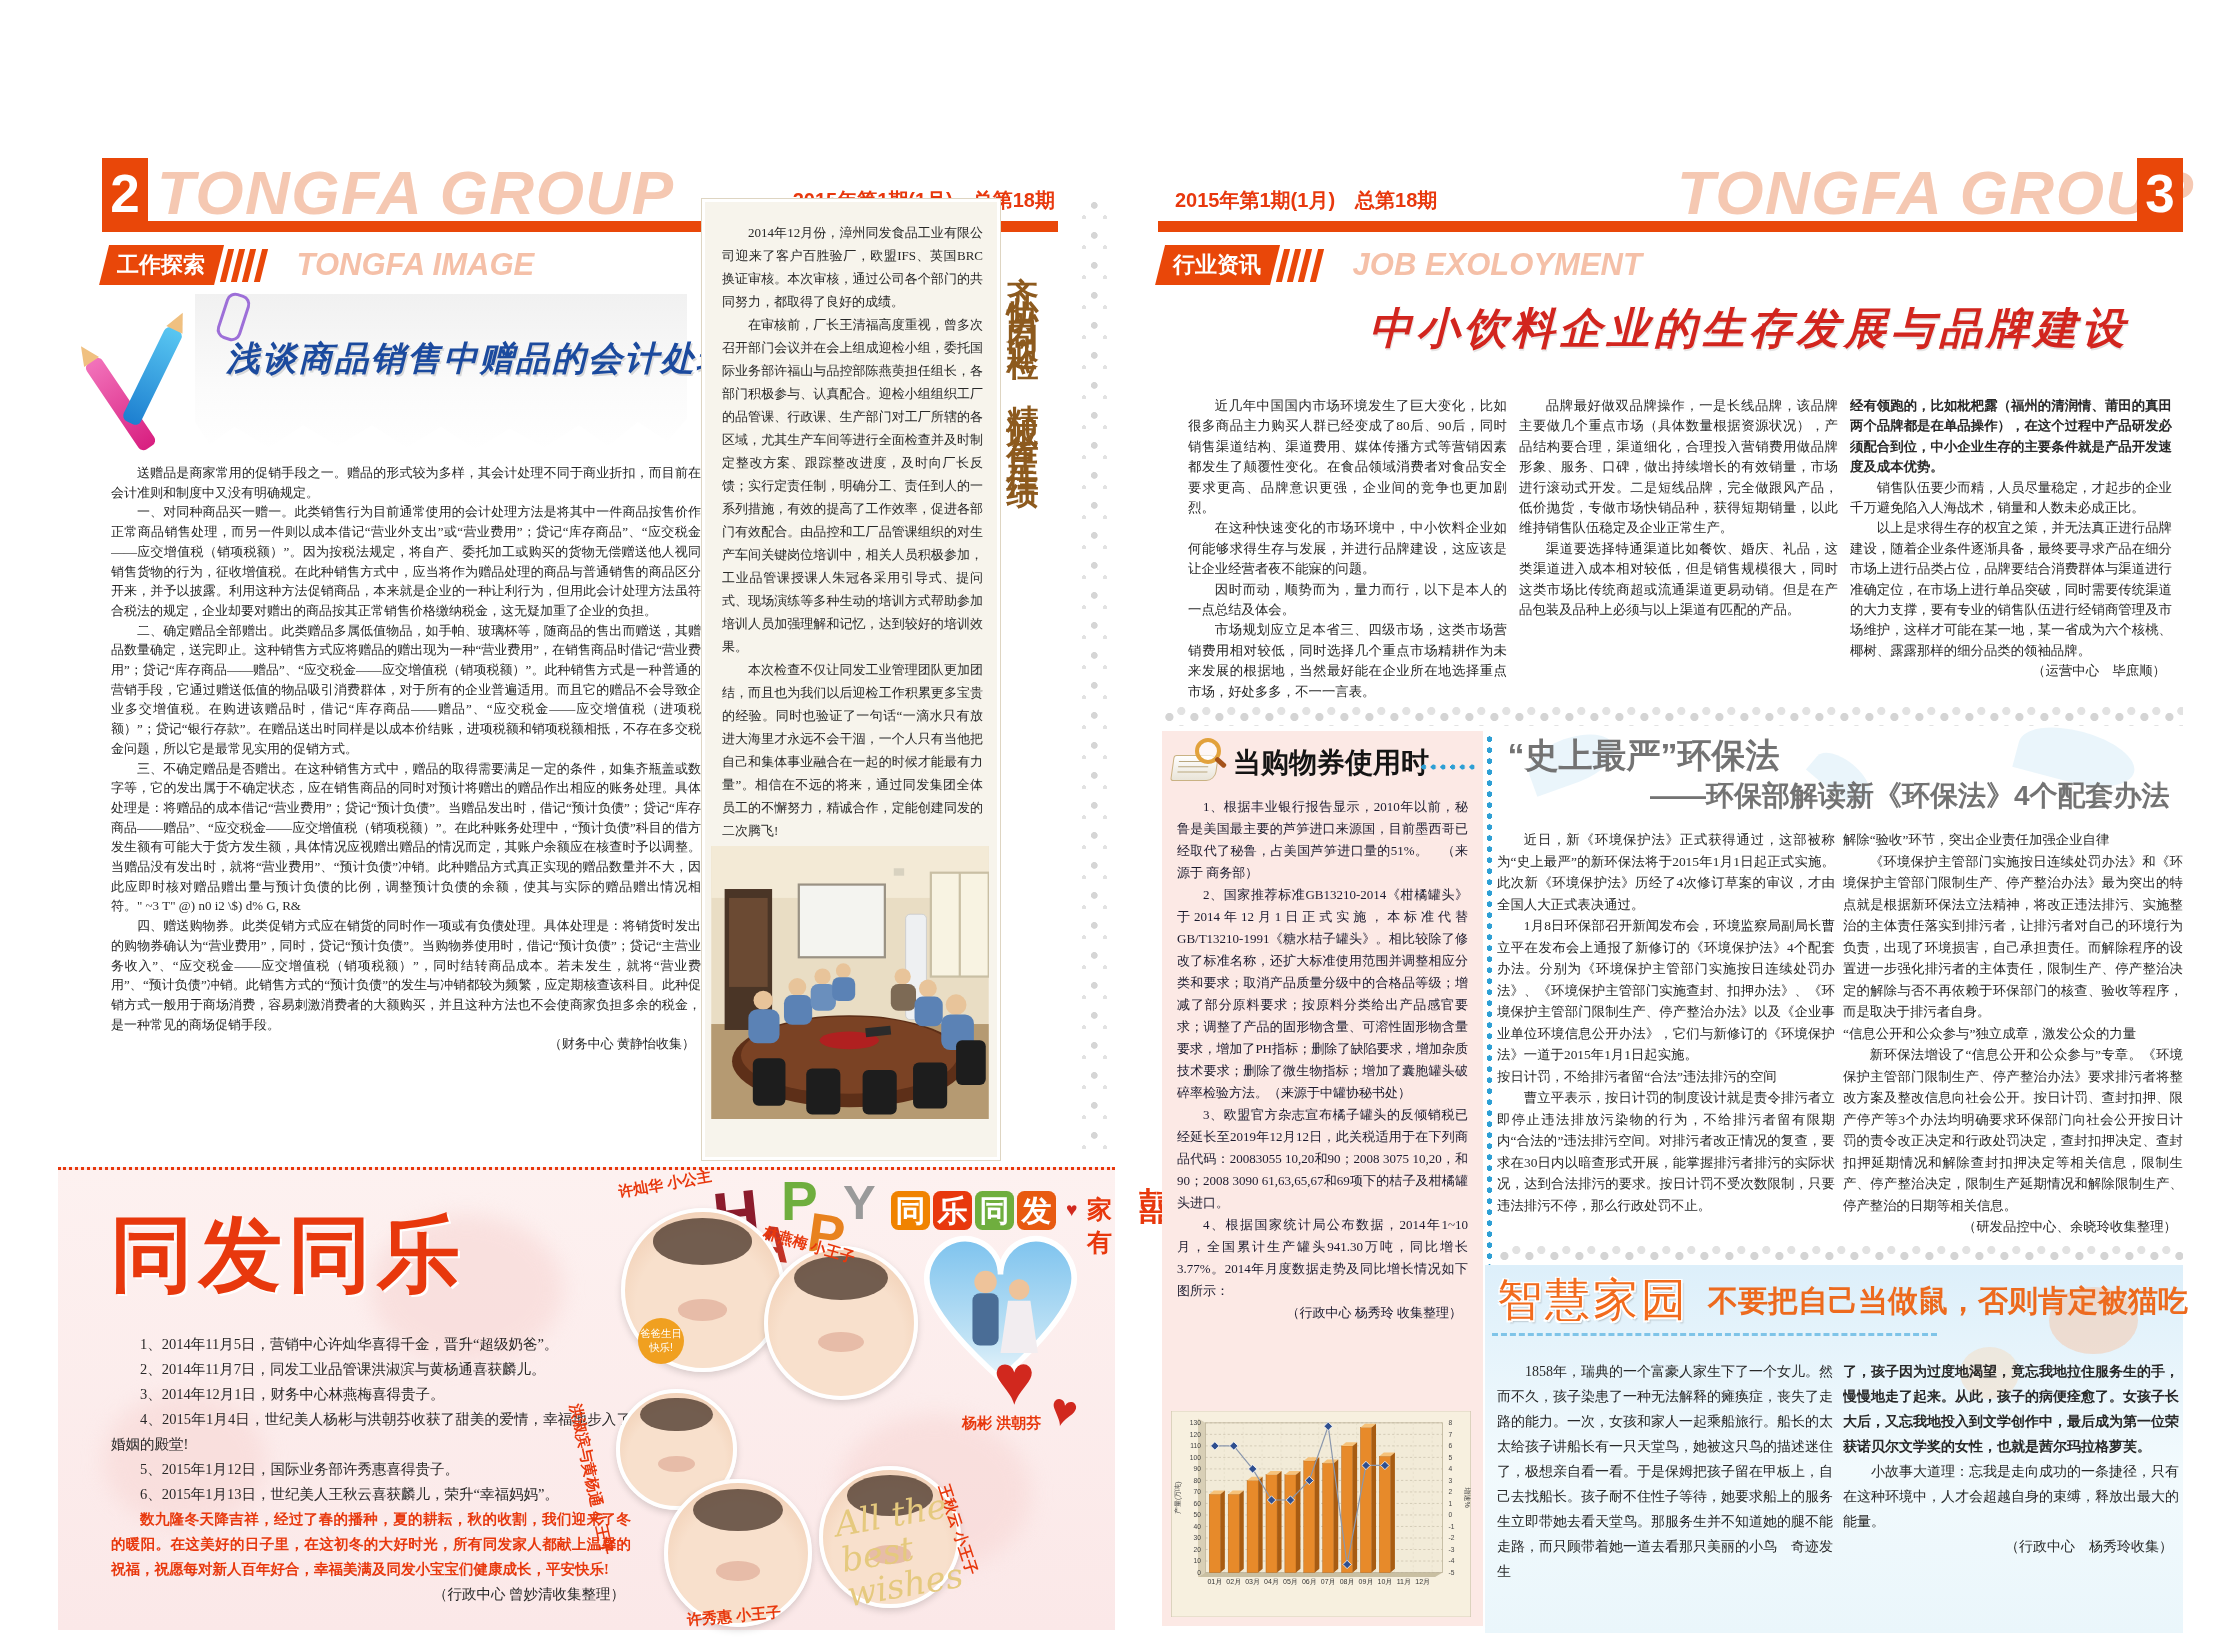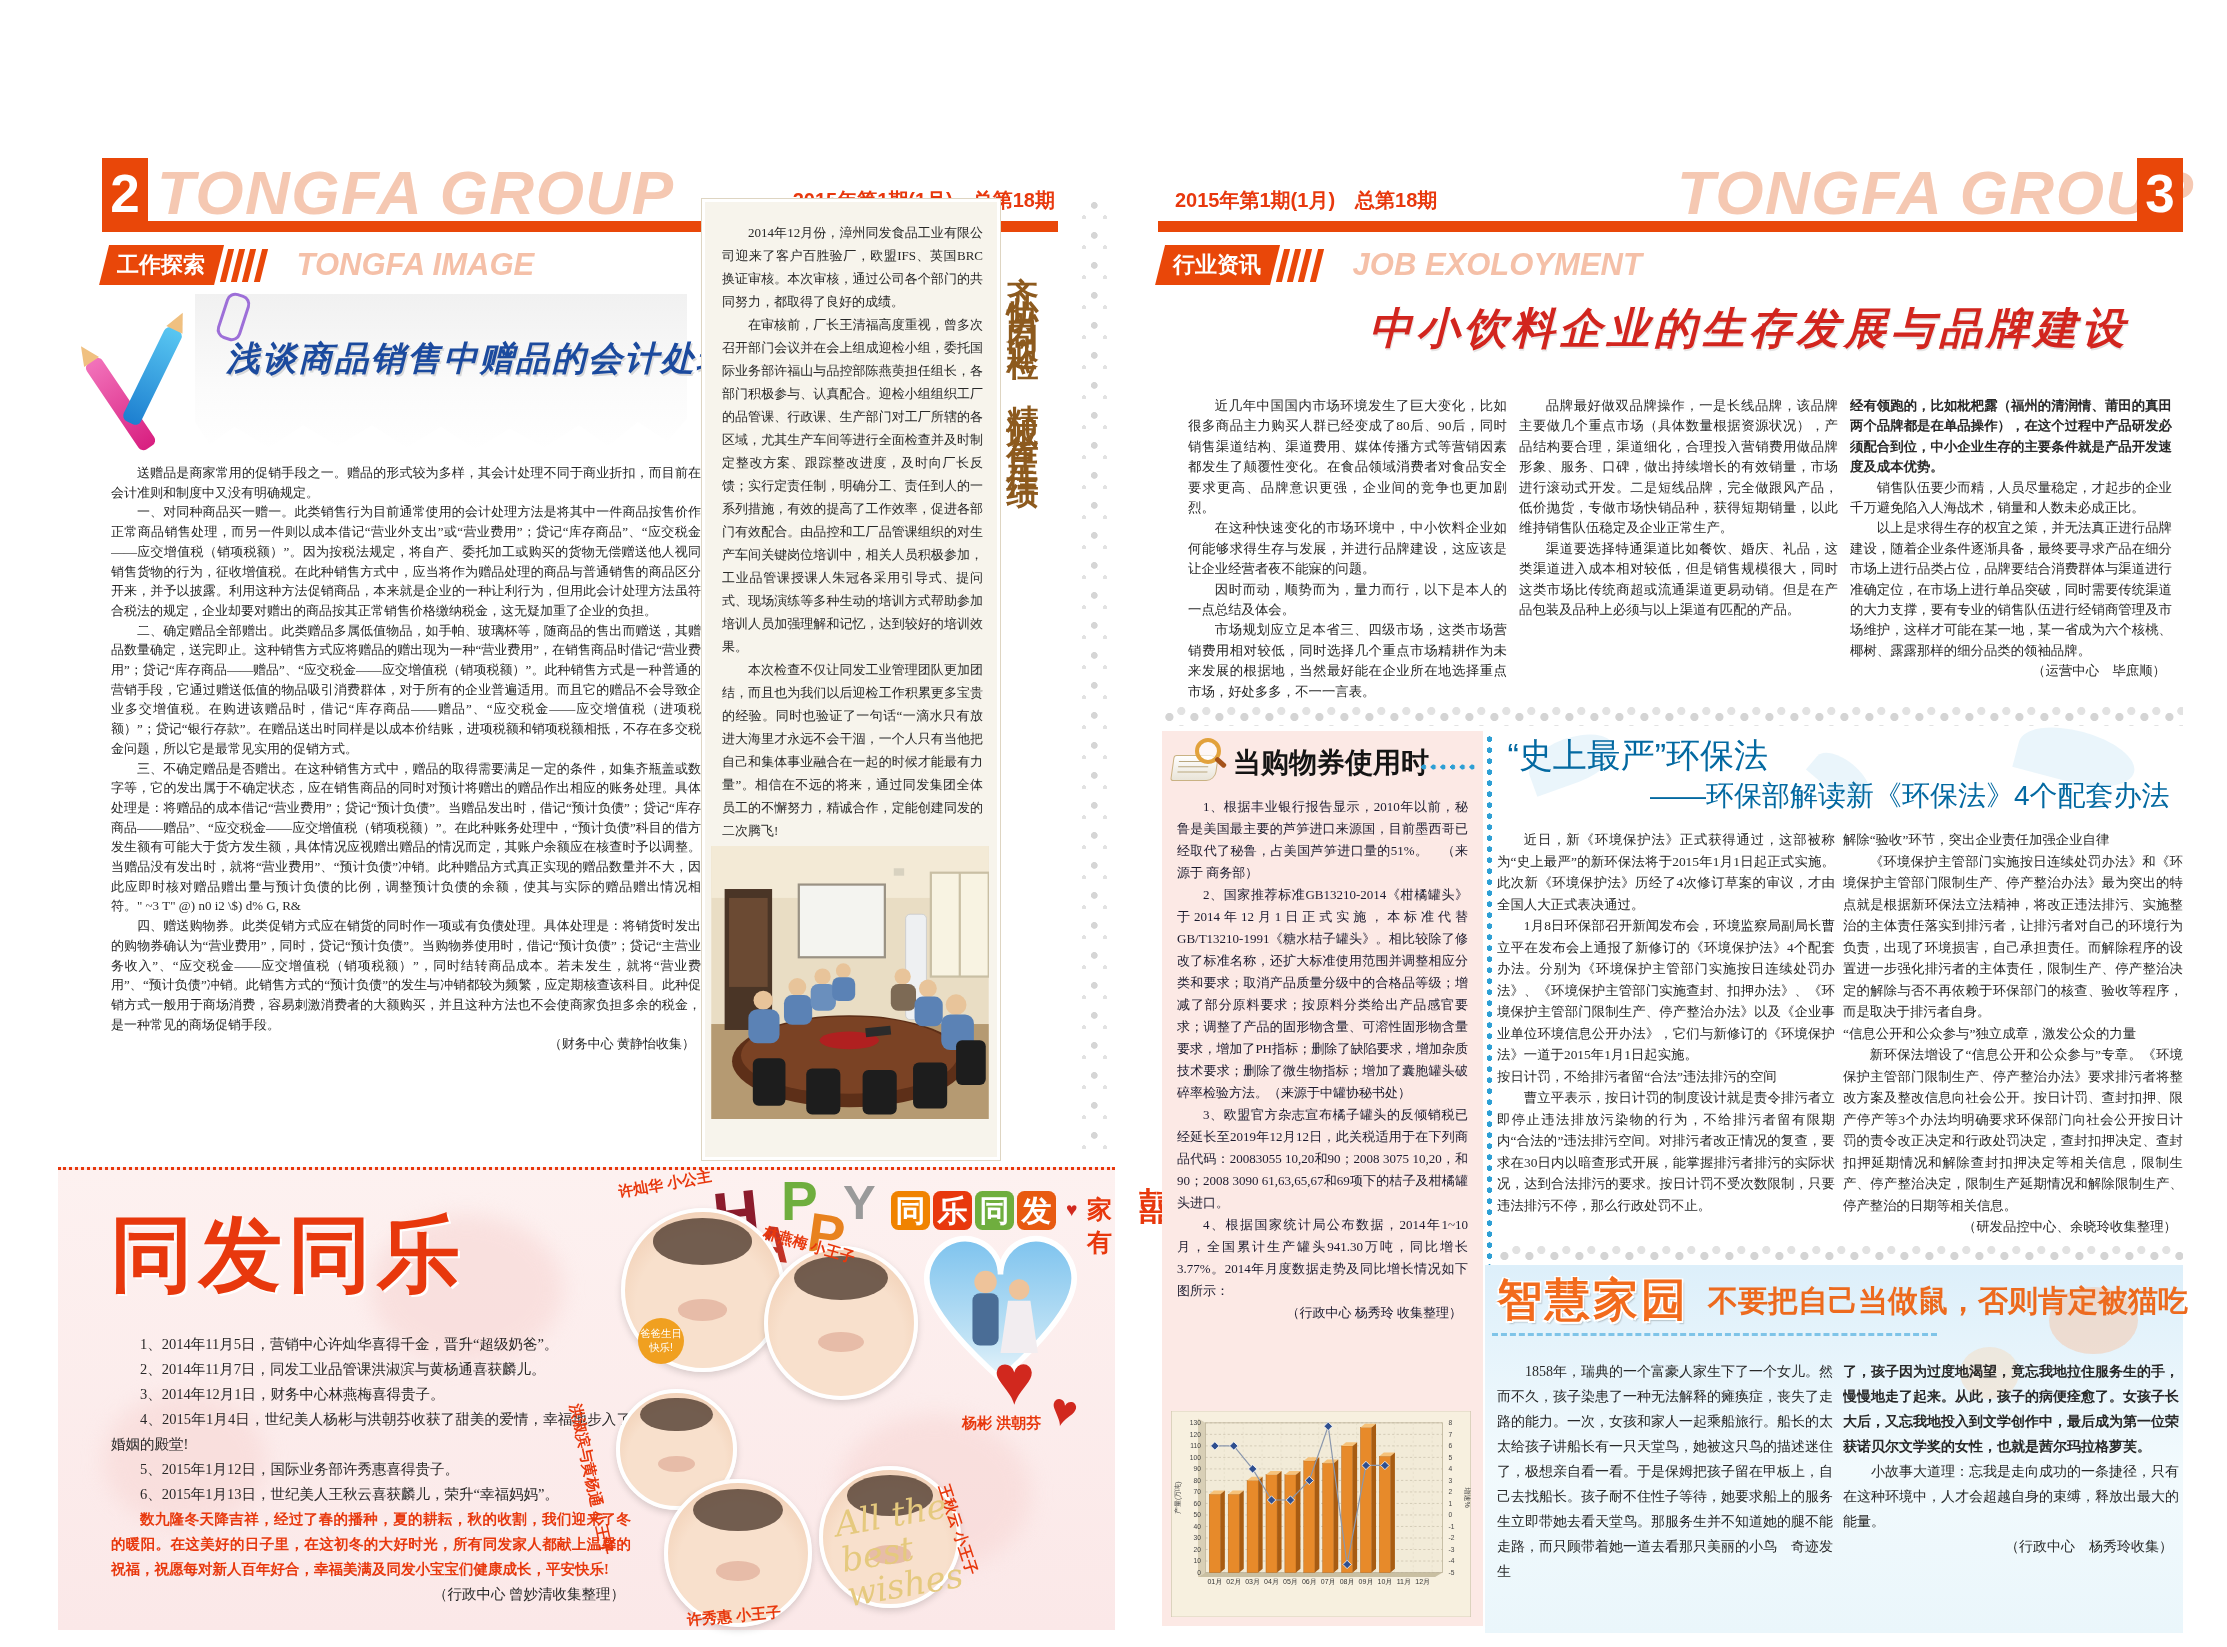--- a/index.html
+++ b/index.html
@@ -75,24 +75,24 @@
   .heartglyph{position:absolute;color:#d1281e;}
   
   .calli{font-family:"DejaVu Serif",serif;font-weight:bold;font-style:italic;color:#d2251e;
          font-size:43px;letter-spacing:4.5px;white-space:nowrap;text-shadow:0.7px 1.5px 0 rgba(0,0,0,.1);}
   .sharebox{background:#fce9e5;}
   .share-title{font-family:"Liberation Sans",sans-serif;font-weight:bold;font-size:28px;color:#141414;}
   .dotline{background-image:radial-gradient(circle 3px at 3.7px 3px,#2e9fd4 2.4px,transparent 2.7px);
            background-size:9.7px 6px;height:6px;}
   .vdots{background-image:radial-gradient(circle 3px at 3.7px 5.2px,#2e9fd4 2.7px,transparent 3px);
          background-size:7.4px 11px;}
-  .lawtitle{font-family:"Liberation Sans",sans-serif;font-weight:normal;color:#0369a1;}
+  .lawtitle{font-family:"Liberation Sans",sans-serif;font-weight:bold;color:#737373;}
   .leaf{position:absolute;border-radius:50% 50% 50% 0;background:#d9edf8;opacity:.55;}
   .wisdom{background:linear-gradient(180deg,#ddeffa 0%,#f2fafd 55%,#eaf6fb 100%);}
-  .wis-badge{font-family:"Liberation Sans",sans-serif;font-weight:bold;color:#f26b1d;font-size:45px;
+  .wis-badge{font-family:"Liberation Sans",sans-serif;font-weight:normal;color:#f26b1d;font-size:45px;
              letter-spacing:3px;text-shadow:-1.5px -1.5px 0 #fff,1.5px -1.5px 0 #fff,-1.5px 1.5px 0 #fff,1.5px 1.5px 0 #fff,2.2px 3px 1.5px rgba(0,0,0,.2);}
   .wis-title{font-family:"Liberation Sans",sans-serif;font-weight:bold;color:#ed6a1e;font-size:30px;white-space:nowrap;}
   .wis-dash{border-bottom:3px dashed #7fc4e8;}
   .share-icon{position:absolute;width:52px;height:43px;}
   .book{position:absolute;width:43px;height:24px;bottom:0;left:0;background:linear-gradient(#ffffff,#e9e4d8);
         border:1.5px solid #c9b283;border-radius:3px 9px 9px 3px;transform:skewX(-8deg);}
   .book:before{content:"";position:absolute;left:4.5px;top:4.5px;width:30px;height:1.5px;background:#b9a77e;
                box-shadow:0 5.2px 0 #b9a77e,0 10.4px 0 #b9a77e;}
   .mag{position:absolute;right:3px;top:0;width:18px;height:18px;border:4.5px solid #e2a23c;border-radius:50%;
        background:rgba(255,255,255,.65);}

